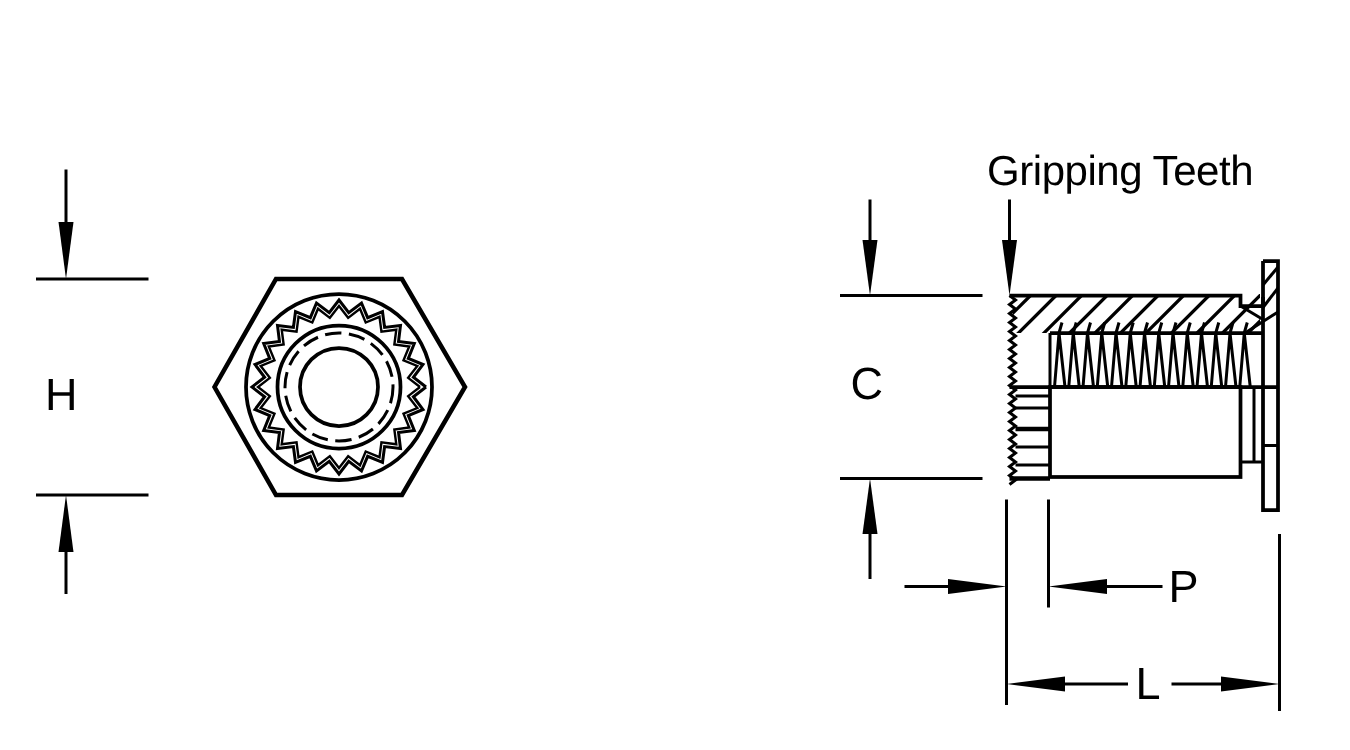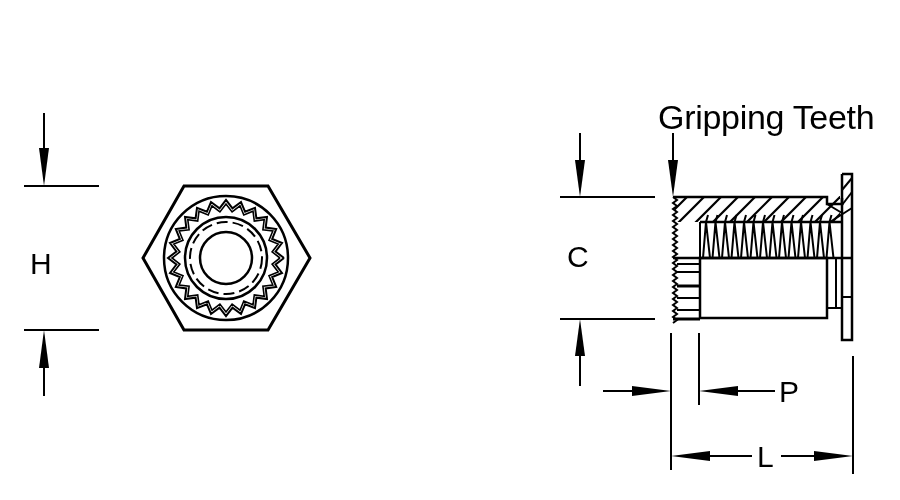--- a/index.html
+++ b/index.html
@@ -1,20 +1,20 @@
 <!DOCTYPE html>
 <html><head>
   <meta charset="utf-8">
   <style>
     html, body { margin: 0; padding: 0; background: #ffffff; }
     body { width: 900px; height: 500px; overflow: hidden; position: relative; }
     #canvas { position: absolute; left: 0; top: 0; width: 900px; height: 500px; }
     .lbl { position: absolute; font-family: "Liberation Sans", sans-serif; color: #000; line-height: 1; }
     .lbl-big { font-size: 30px; }
-    .lbl-title { font-size: 34px; letter-spacing: -0.3px; }
+    .lbl-title { font-size: 28px; letter-spacing: -0.3px; }
   </style>
 </head>
 <body>
 
 <svg id="canvas" viewBox="0 0 900 500" xmlns="http://www.w3.org/2000/svg">
   <defs>
     <marker id="arrowhead" markerWidth="10" markerHeight="10" refX="9" refY="5" orient="auto" markerUnits="userSpaceOnUse">
       <path d="M0,1.8 L10,5 L0,8.2 Z" fill="#000"></path>
     </marker>
     <clipPath id="bodyclip">

